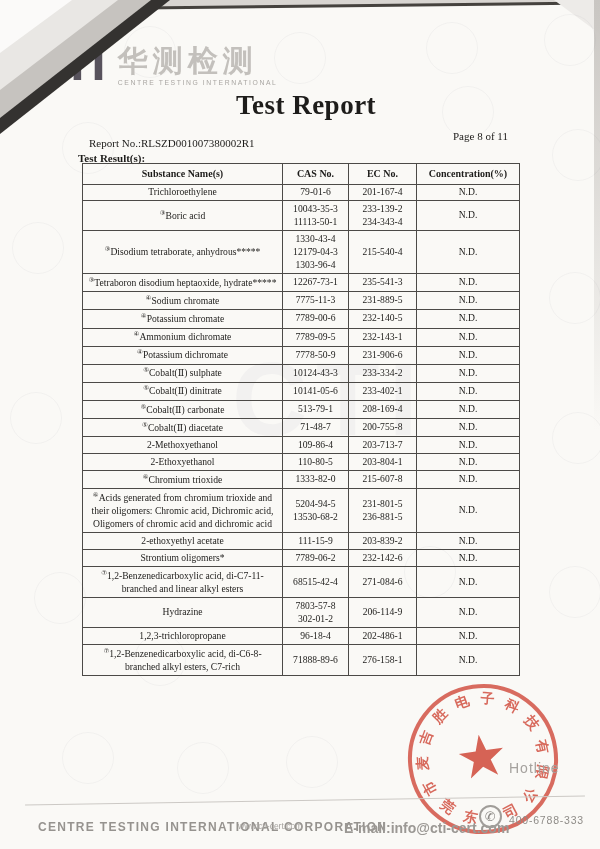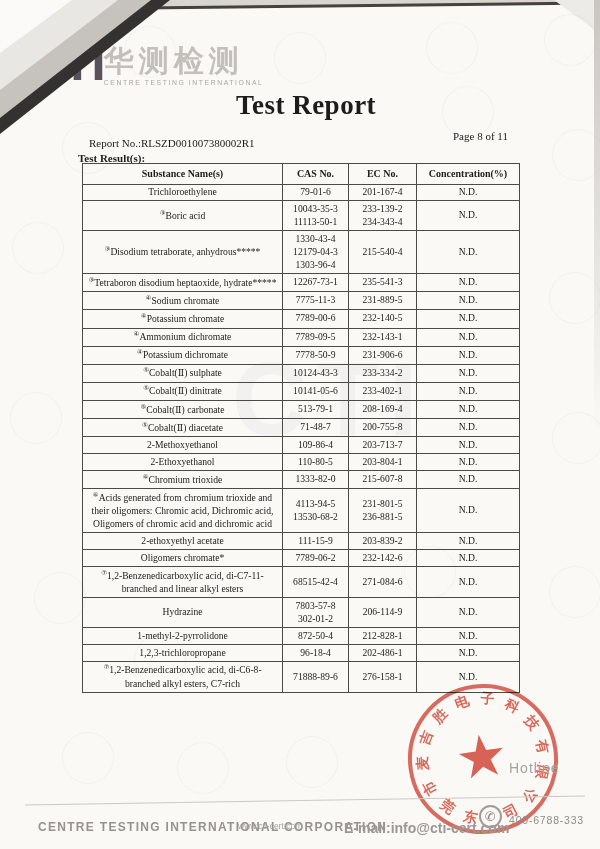--- a/index.html
+++ b/index.html
@@ -32,21 +32,21 @@
   .watermark-cti { position:absolute; left:232px; top:340px; font-family:"Liberation Sans",sans-serif;
                    font-weight:bold; font-size:104px; letter-spacing:9px;
                    color:rgba(105,115,145,0.055); }
 
   
   .logo { position:absolute; left:26px; top:36px; display:flex; align-items:flex-start; }
   .logo-cti { position:relative; font-family:"Liberation Sans",sans-serif; font-weight:bold;
               font-size:52px; line-height:1; letter-spacing:-2px; color:#57525c; }
   .logo-dot { position:absolute; left:49px; top:-9px; width:12px; height:12px;
               border-radius:50%; background:#8dc63f; }
-  .logo-right { margin-left:0; padding-top:8px; }
+  .logo-right { margin-left:14px; padding-top:8px; }
   .logo-chinese { font-size:30px; line-height:1.1; letter-spacing:5px; color:#c3c0bc; font-weight:bold; }
   .logo-sub { margin-top:2px; font-family:"Liberation Sans",sans-serif; font-size:6.8px;
               letter-spacing:1.6px; color:#a9a6a2; }
 
   .page-title { position:absolute; left:0; top:90px; width:612px; text-align:center;
                 font-size:27px; font-weight:bold; letter-spacing:0.5px; }
   .report-no { position:absolute; left:89px; top:137px; font-size:11px; }
   .page-indicator { position:absolute; left:453px; top:130px; font-size:11px; }
   .section-label { position:absolute; left:78px; top:152px; font-size:11px; font-weight:bold; }
 
@@ -301,41 +301,41 @@
               <div>1333-82-0</div>
             </td>
             <td>
               <div>215-607-8</div>
             </td>
             <td>N.D.</td>
           </tr>
           <tr>
             <td><sup>⑥</sup>Acids generated from chromium trioxide and their oligomers: Chromic acid, Dichromic acid, Oligomers of chromic acid and dichromic acid</td>
             <td>
-              <div>4113-94-5</div>
+              <div>5204-94-5</div>
               <div>13530-68-2</div>
             </td>
             <td>
               <div>231-801-5</div>
               <div>236-881-5</div>
             </td>
             <td>N.D.</td>
           </tr>
           <tr>
             <td>2-ethoxyethyl acetate</td>
             <td>
               <div>111-15-9</div>
             </td>
             <td>
               <div>203-839-2</div>
             </td>
             <td>N.D.</td>
           </tr>
           <tr>
-            <td>Oligomers chromate*</td>
+            <td>Strontium oligomers*</td>
             <td>
               <div>7789-06-2</div>
             </td>
             <td>
               <div>232-142-6</div>
             </td>
             <td>N.D.</td>
           </tr>
           <tr>
             <td><sup>⑦</sup>1,2-Benzenedicarboxylic acid, di-C7-11-branched and linear alkyl esters</td>
@@ -348,30 +348,20 @@
             <td>N.D.</td>
           </tr>
           <tr>
             <td>Hydrazine</td>
             <td>
               <div>7803-57-8</div>
               <div>302-01-2</div>
             </td>
             <td>
               <div>206-114-9</div>
-            </td>
-            <td>N.D.</td>
-          </tr>
-          <tr>
-            <td>1-methyl-2-pyrrolidone</td>
-            <td>
-              <div>872-50-4</div>
-            </td>
-            <td>
-              <div>212-828-1</div>
             </td>
             <td>N.D.</td>
           </tr>
           <tr>
             <td>1,2,3-trichloropropane</td>
             <td>
               <div>96-18-4</div>
             </td>
             <td>
               <div>202-486-1</div>

